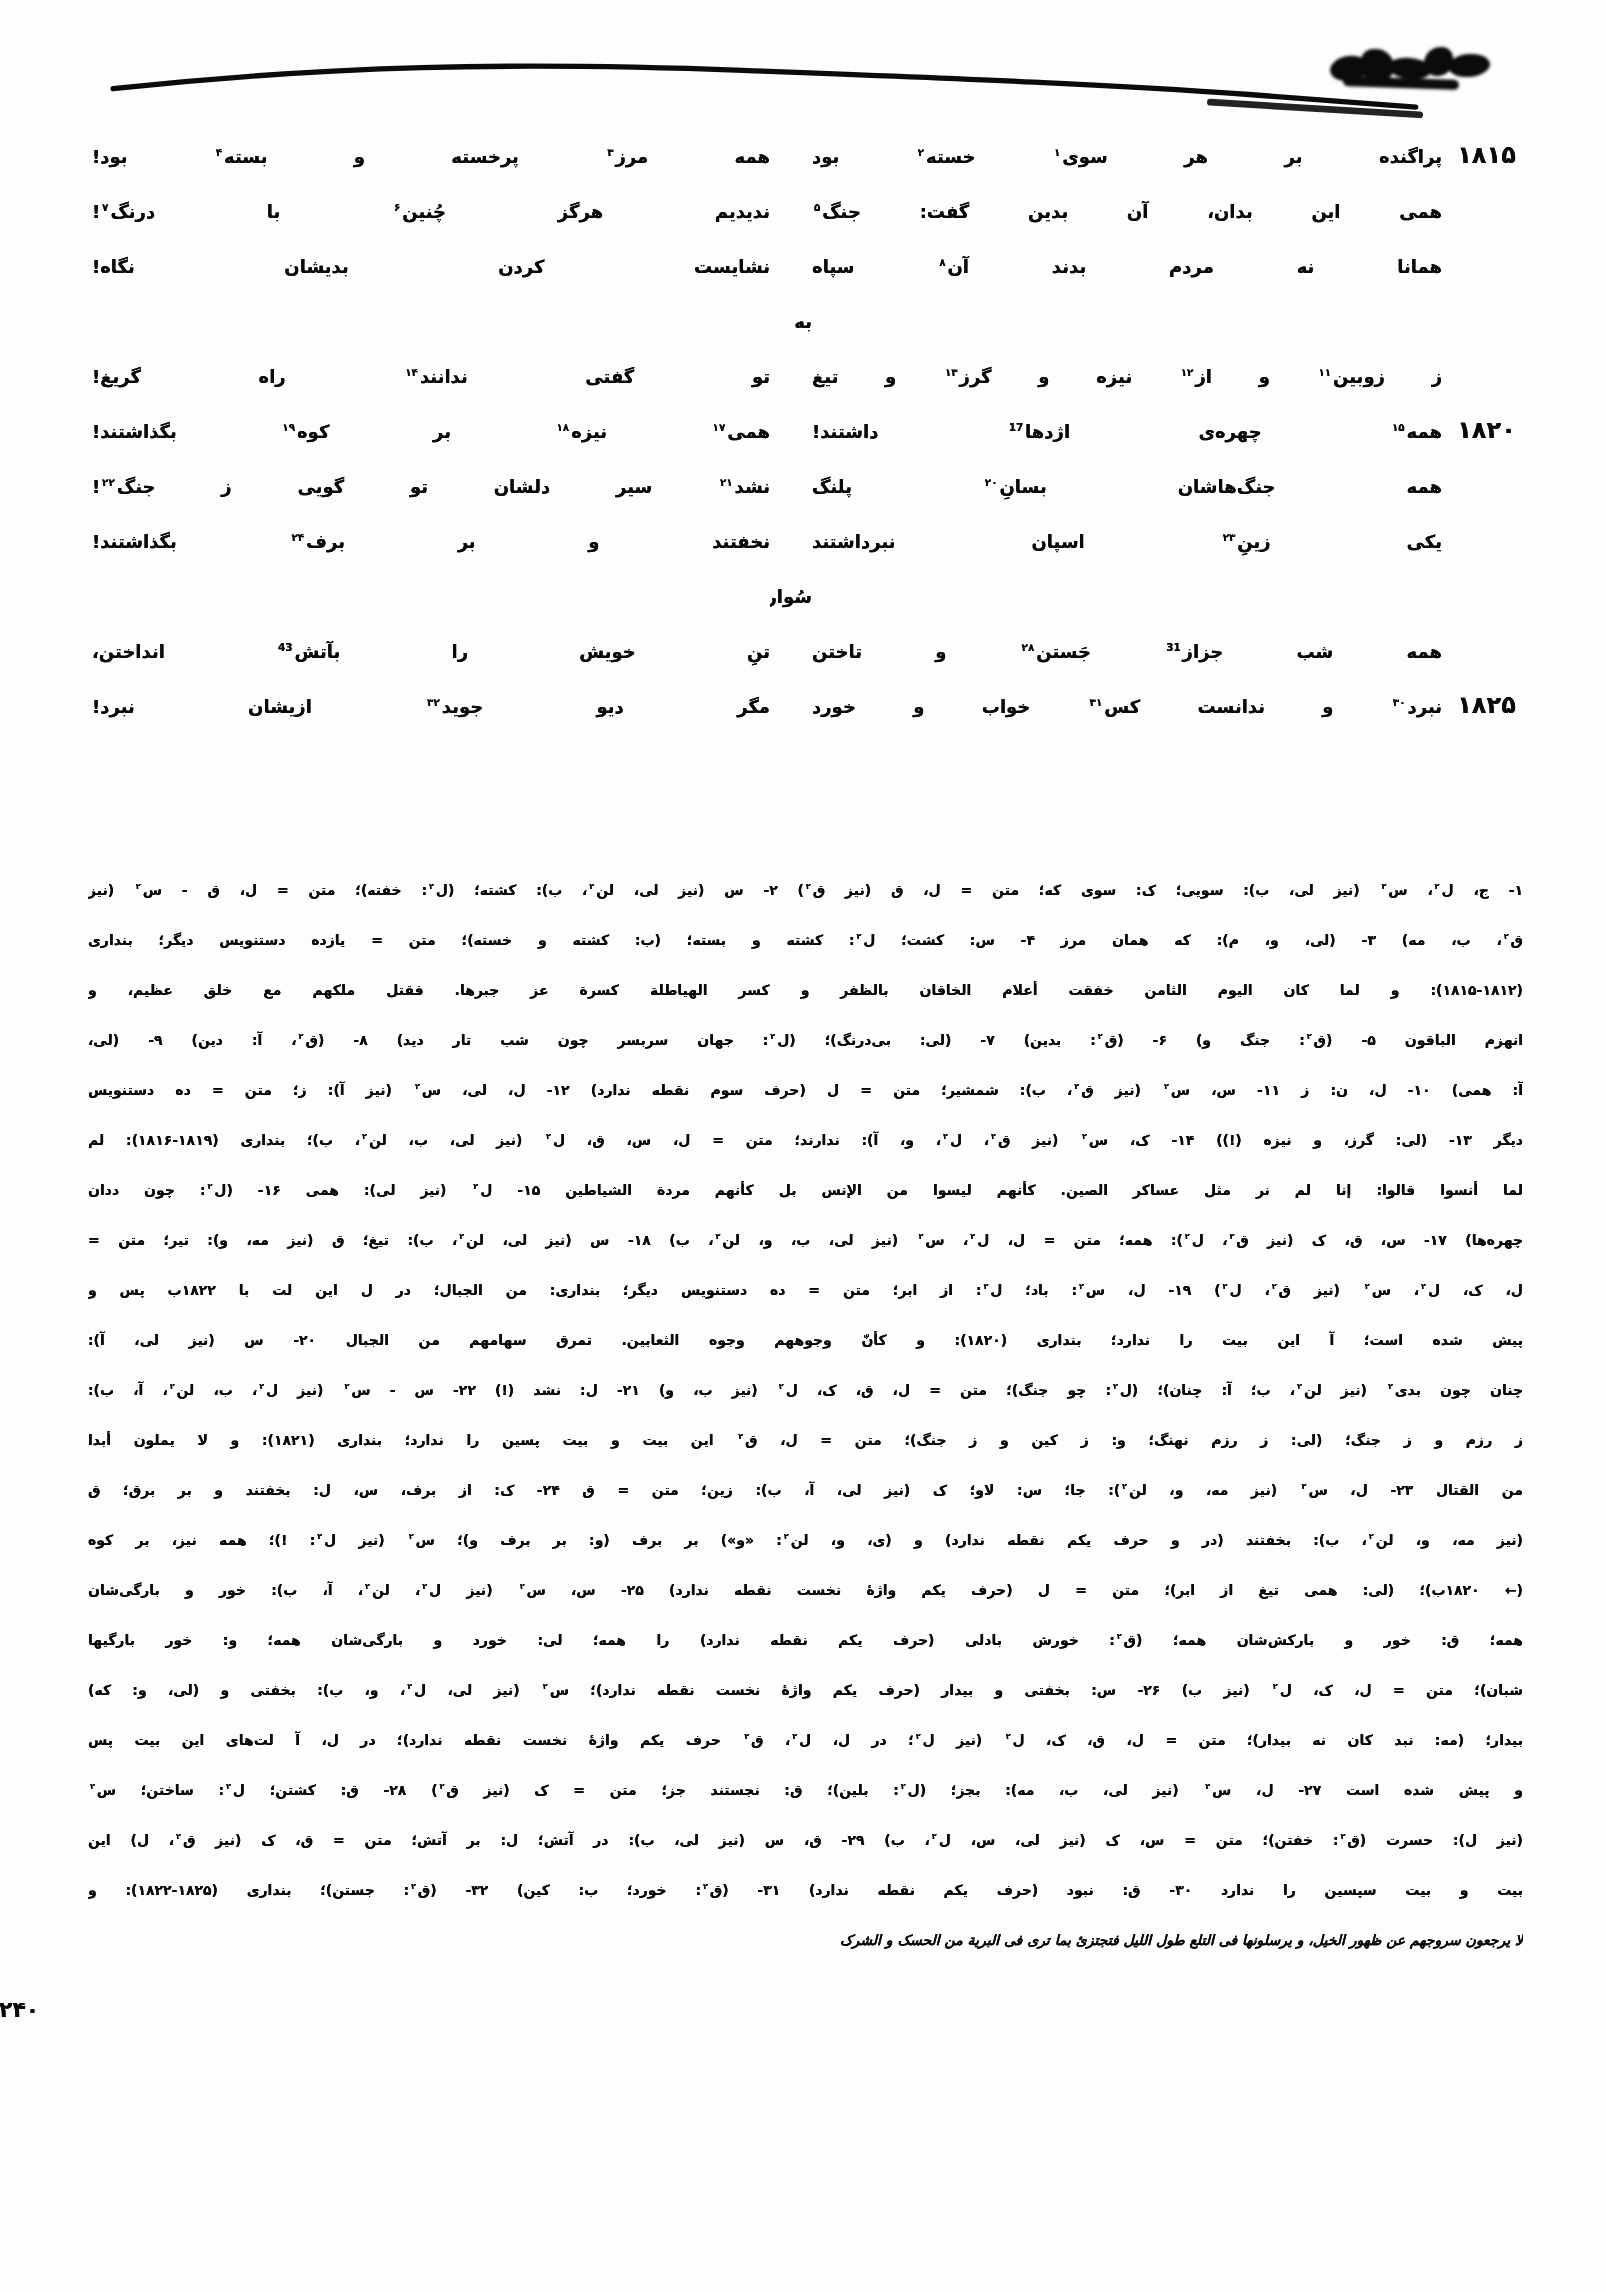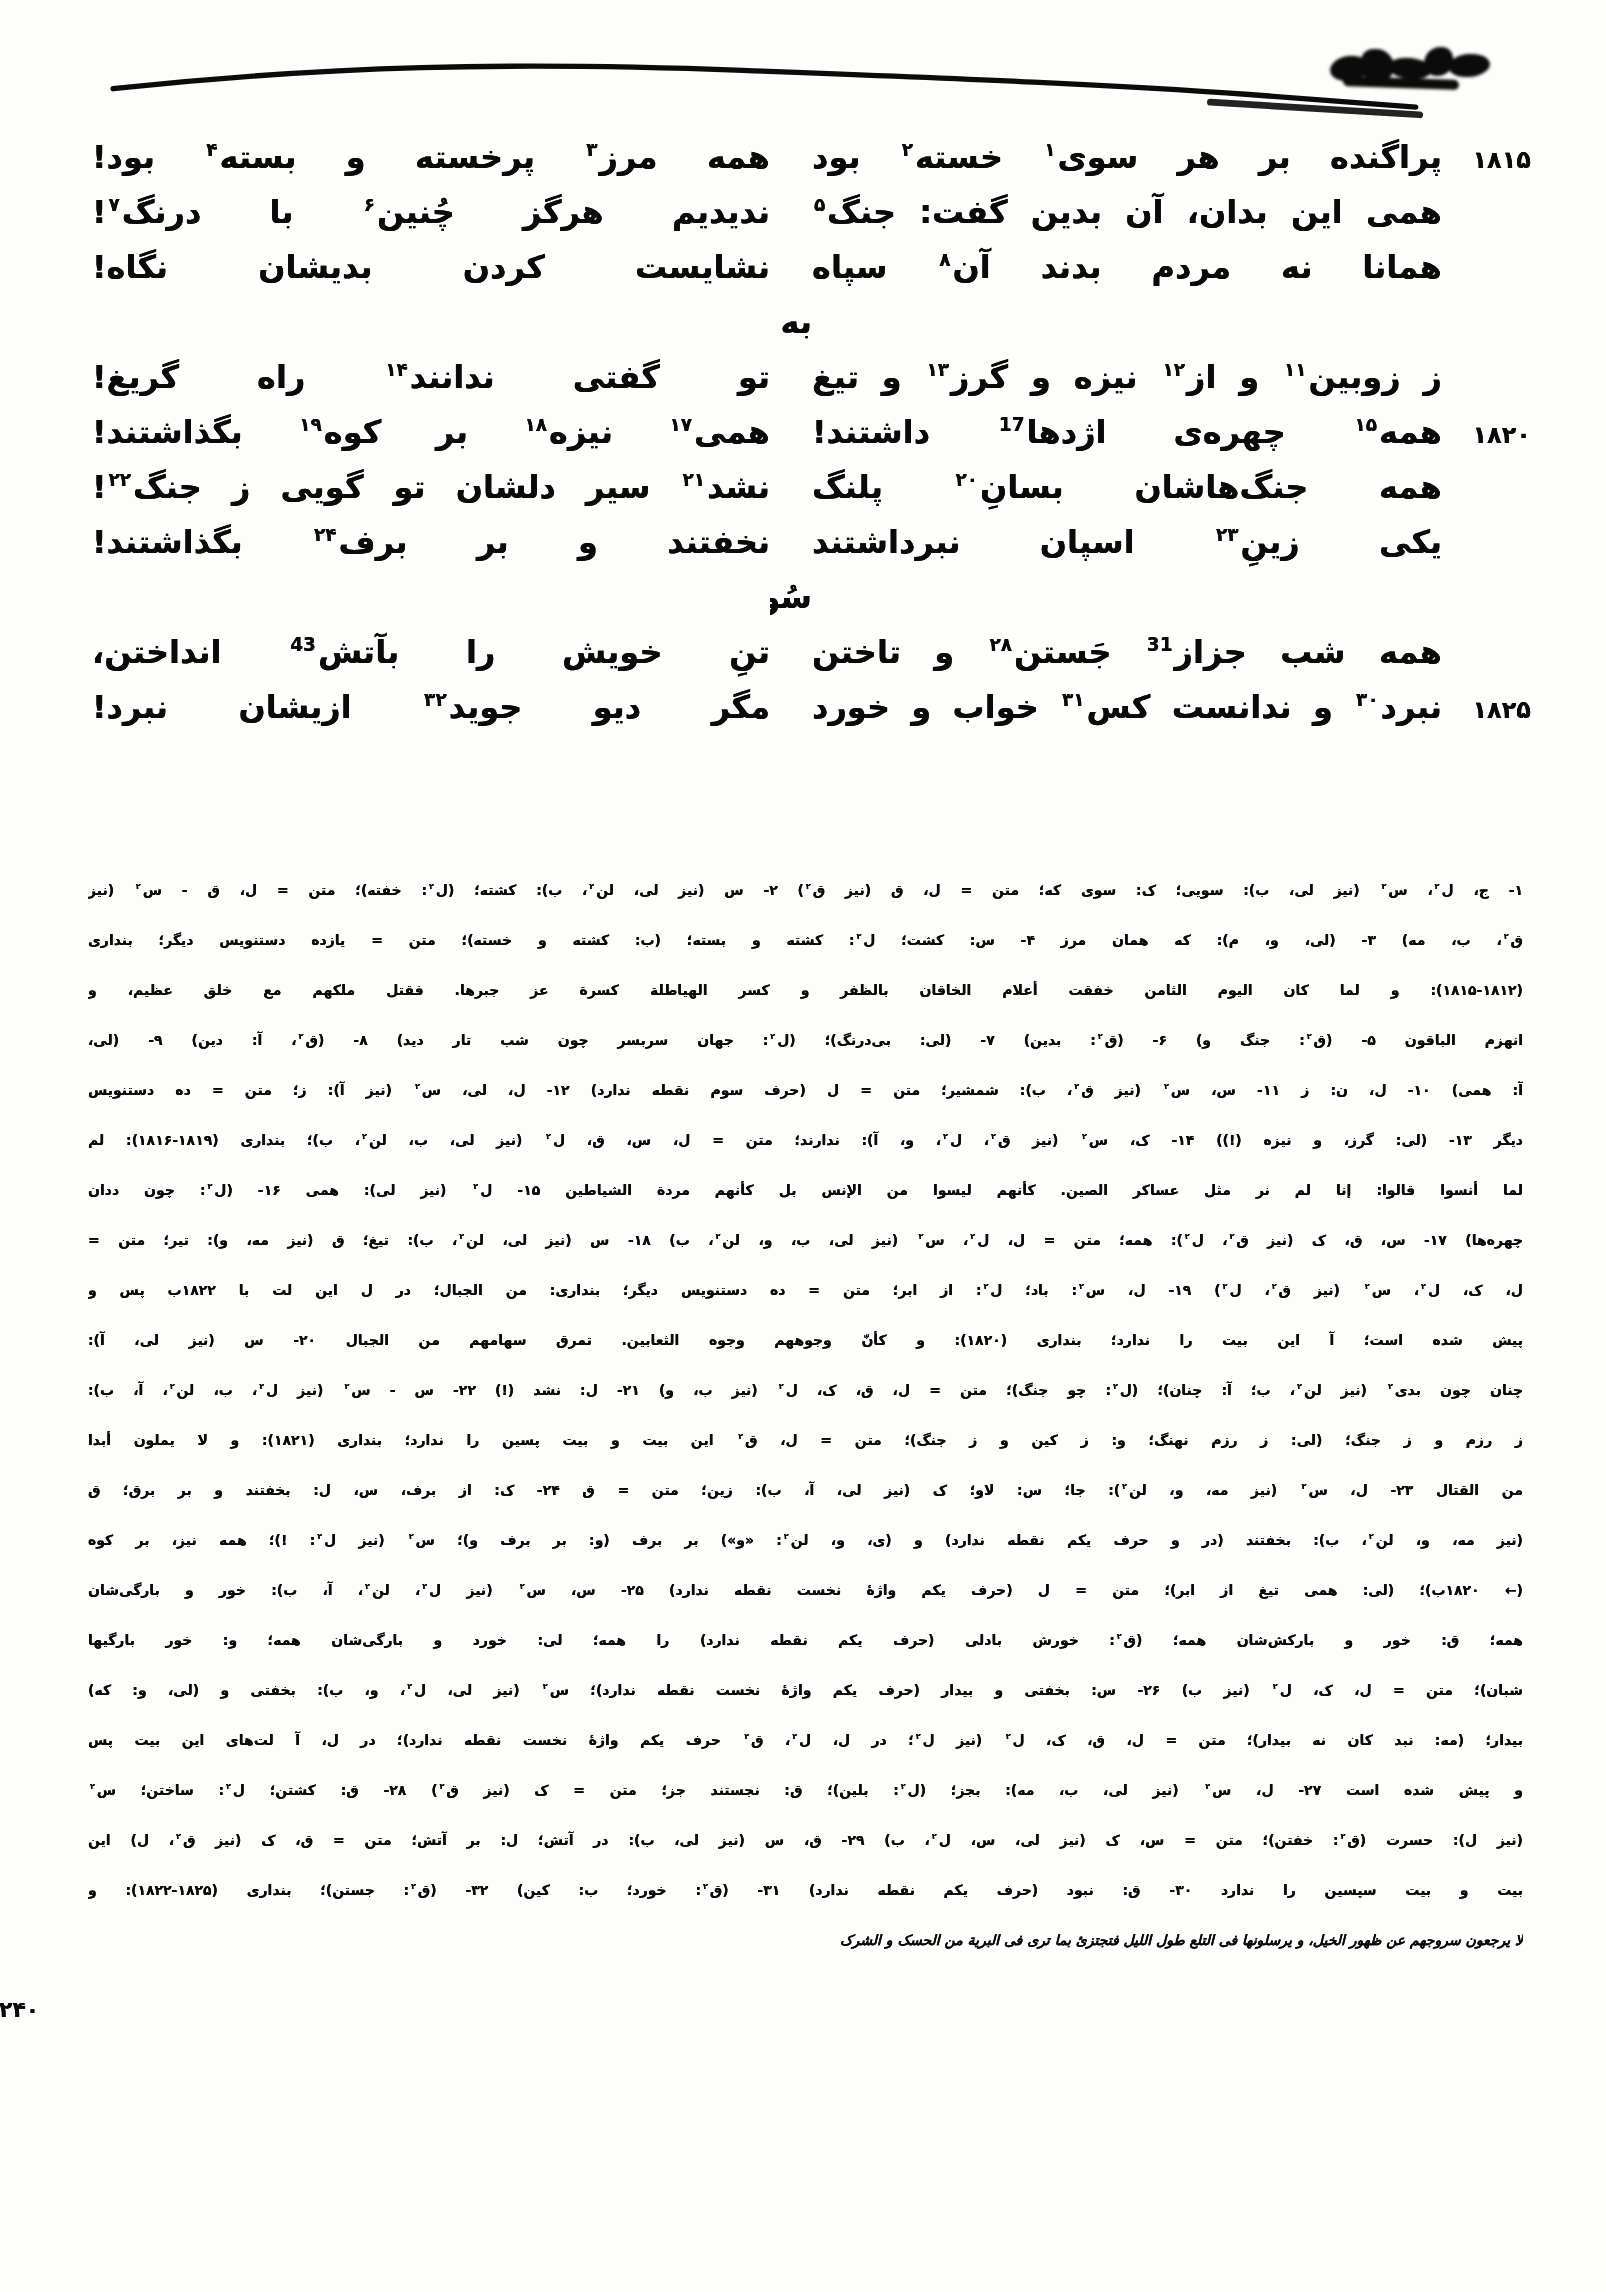--- a/index.html
+++ b/index.html
@@ -27,23 +27,23 @@
   .stamp i:nth-child(6){left:19.3px;top:39px;width:116px;height:9.7px;border-radius:5.8px;transform:rotate(2deg);}
 
   
   .verses{position:absolute;top:133px;right:75px;width:1454px;}
   .verse-row{
     display:grid;
     grid-template-columns:89px 630px 42px 678px; 
     align-items:baseline;
     height:55px;
   }
-  .verse-num{font-size:24px;font-weight:700;text-align:right;letter-spacing:1px;}
+  .verse-num{font-size:24px;font-weight:700;text-align:center;letter-spacing:1px;}
   .hemi{
-    font-size:32px;font-weight:700;
+    font-size:18px;font-weight:700;
     text-align:justify;text-align-last:justify;
     white-space:normal;overflow:hidden;height:55px;line-height:48px;
   }
   .hemi sup,.fn-line sup{
     font-size:0.58em;line-height:0;vertical-align:super;padding:0 1.9px;font-weight:700;
   }
 
   
   .footnotes{
     position:absolute;top:865px;right:83px;left:89px;

